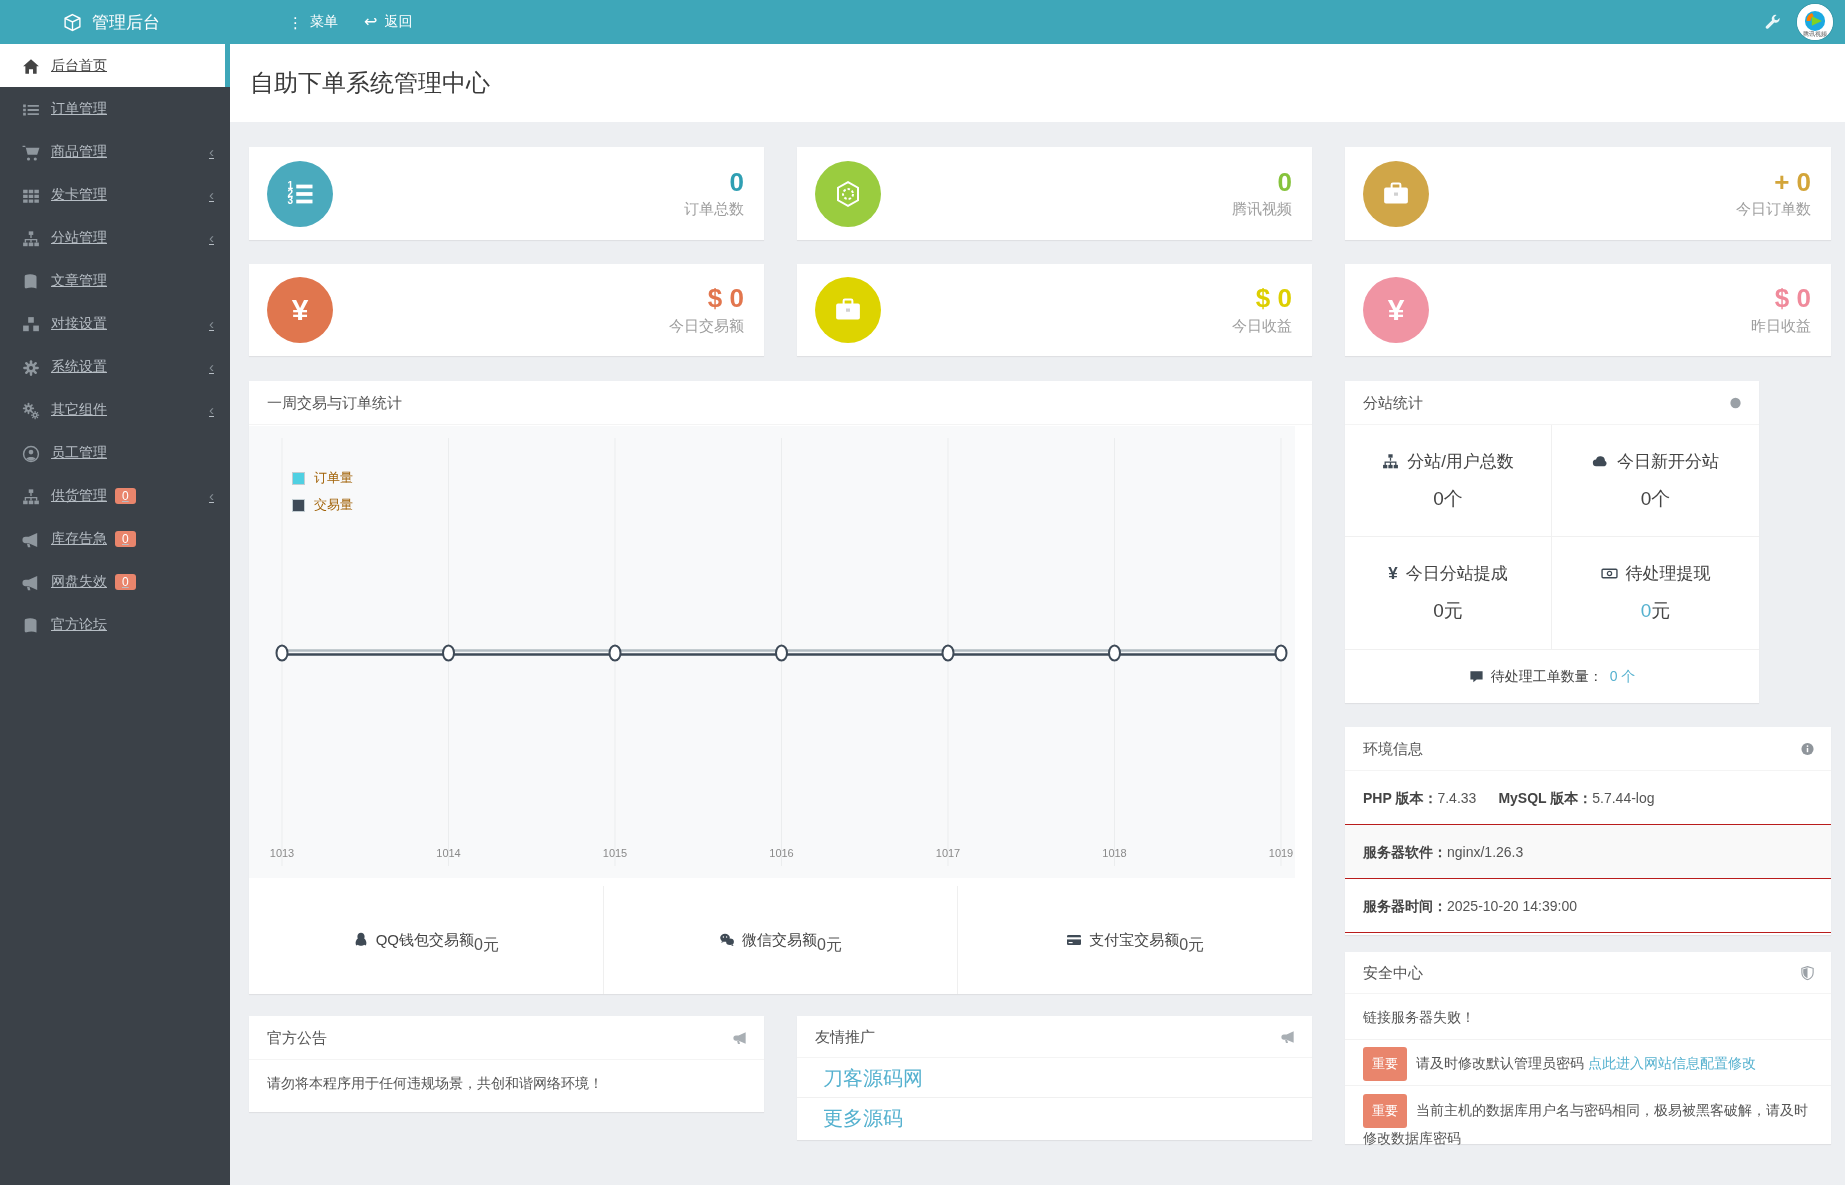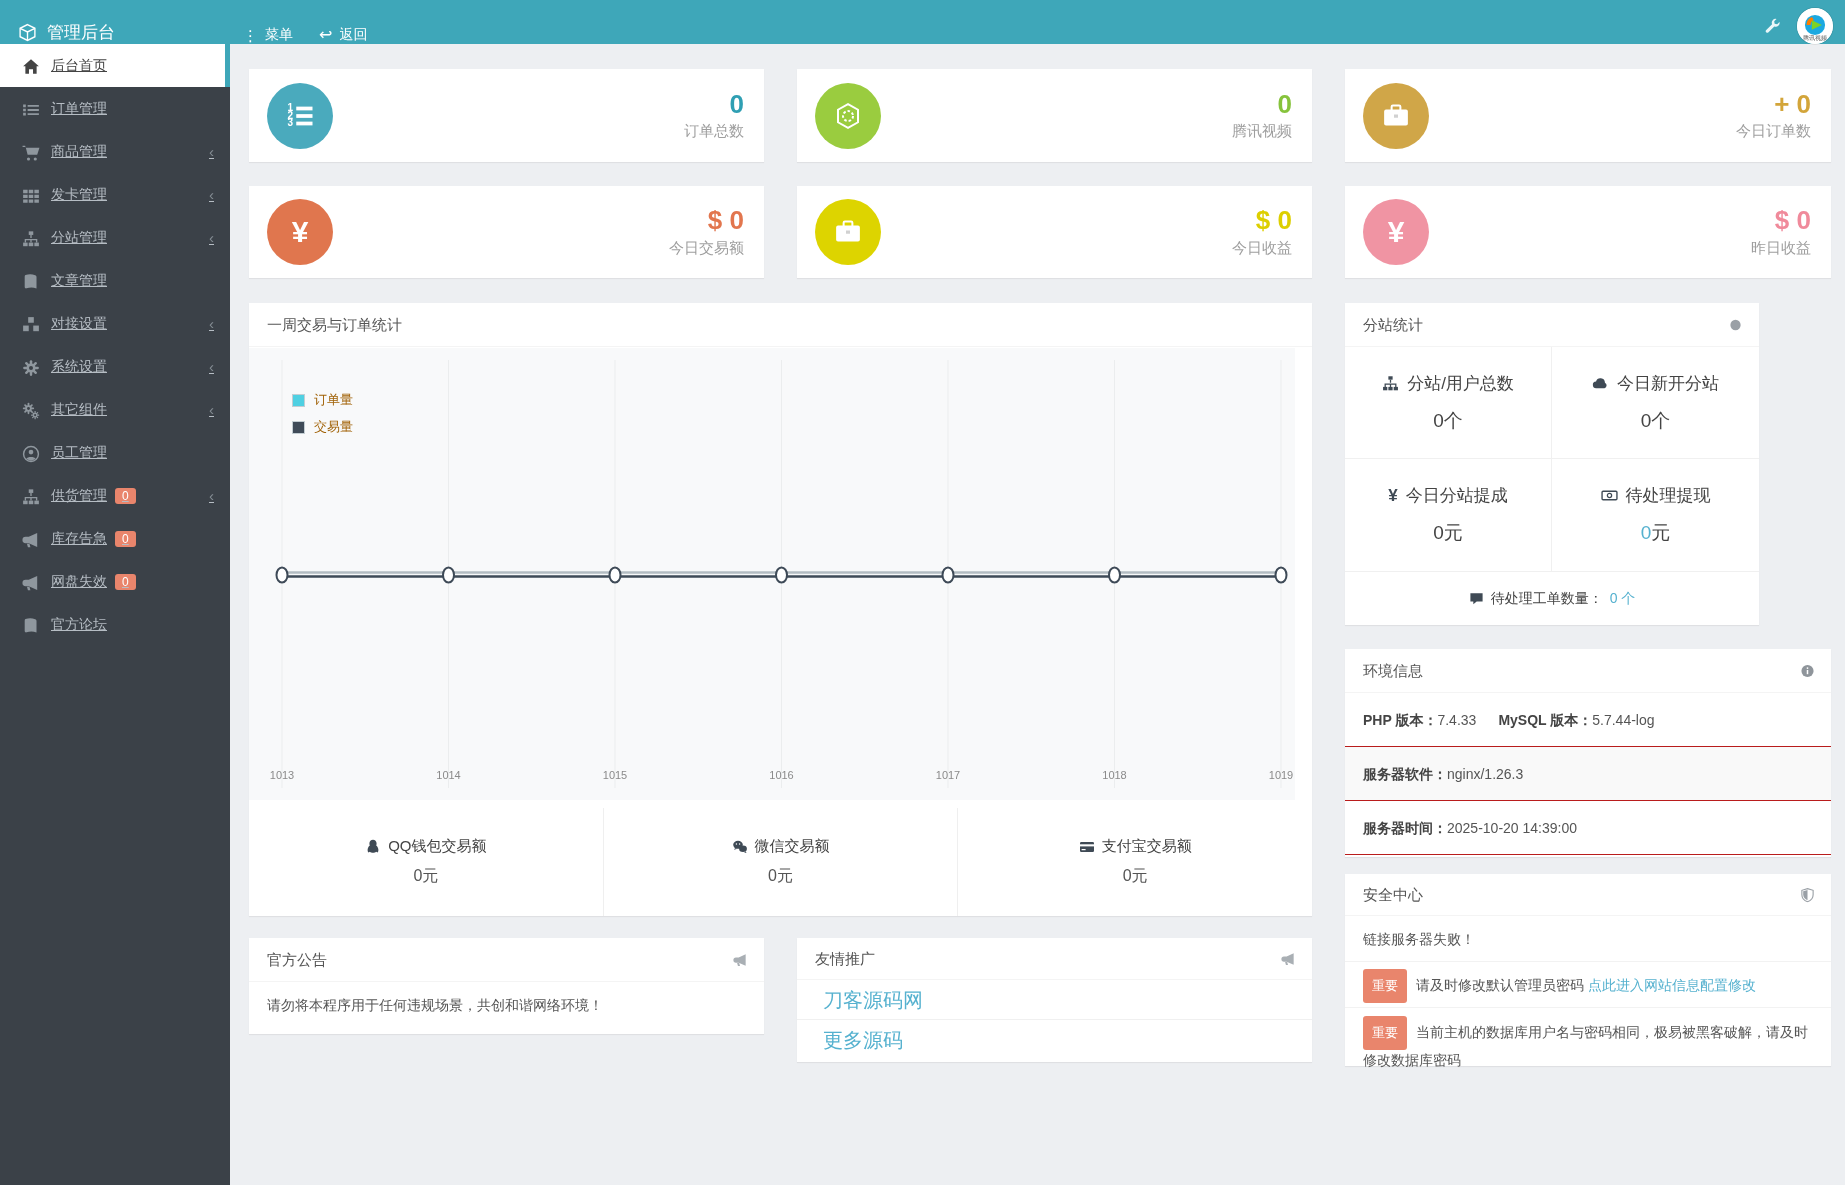--- a/index.html
+++ b/index.html
@@ -5,21 +5,21 @@
   * { box-sizing: border-box; margin: 0; padding: 0; }
   html,body { width:1845px; height:1185px; }
   body {
     font-family: "Liberation Sans", "DejaVu Sans", sans-serif;
     background:#edeff2; overflow:hidden; position:relative; color:#555;
   }
   svg { display:block; }
 
   
   .navbar { position:absolute; left:0; top:0; width:1845px; height:44px;
-    background:#3ea7b9; display:flex; align-items:flex-end; z-index:10; }
+    background:#3ea7b9; display:flex; align-items:center; z-index:10;padding-left:45px; }
   .brand { width:230px; display:flex; align-items:center; gap:10px; padding-left:18px;
     color:#fff; font-size:17px; }
   .nav-item { display:flex; align-items:center; gap:7px; padding:0 13px; color:#fff;
     font-size:14px; cursor:pointer; }
   .nav-dots { font-size:15px; line-height:1; }
   .nav-back-glyph { font-size:16px; line-height:1; }
   .nav-right { margin-left:auto; display:flex; align-items:center; gap:16px; padding-right:12px; }
   .wrench { color:#eaf6f8; width:17px; height:17px; cursor:pointer; }
   .avatar { width:36px; height:36px; border-radius:50%; overflow:hidden; position:relative;
     background:#fff; cursor:pointer; box-shadow:0 0 0 1px rgba(0,0,0,.08); }
@@ -66,21 +66,21 @@
   
   .chart-area { position:absolute; left:0; right:0; top:45px; height:452px; }
   .legend { position:absolute; left:43px; top:43px; z-index:2; }
   .legend-row { display:flex; align-items:center; gap:9px; margin-bottom:9px; cursor:pointer; }
   .lg-box { width:13px; height:13px; border:1px solid #c3ced3; }
   .lg-cyan { background:#4fd0e2; }
   .lg-dark { background:#3f4b58; }
   .legend-label { font-size:13px; color:#a16207; }
   .tick { position:absolute; top:421px; transform:translateX(-50%); font-size:11px; color:#8a8a8a; z-index:2; }
   .pay-row { position:absolute; left:0; right:0; top:505px; height:108px; display:flex; }
-  .pay-col { flex:1; display:flex; flex-direction:column; align-items:center; justify-content:center; }
+  .pay-col { flex:1; display:flex; flex-direction:row; align-items:center; justify-content:center; }
   .pay-col + .pay-col { border-left:1px solid #efefef; }
   .pay-label { font-size:15px; color:#444; display:flex; align-items:center; gap:7px; }
   .pay-label .p-icon { width:16px; height:16px; color:#3f4a55; }
   .pay-value { font-size:16px; color:#555; margin-top:10px; }
 
   
   .panel-body-text { padding:15px 18px; font-size:14px; color:#555; }
   .promo-row { height:40px; line-height:40px; padding:0 26px; font-size:20px;
     color:#55b1cf; border-bottom:1px solid #f0f0f0; cursor:pointer; }
   .promo-row:last-child { border-bottom:none; }
@@ -325,20 +325,23 @@
     <span class="s-icon">
       <svg viewBox="0 0 16 16" fill="currentColor">
           <use href="#book-sym"></use>
         </svg>
       </span>
     <span>官方论坛</span>
   </div>
 </div>
 
 <div class="content">
+  <div class="content-header">
+    <h1 class="page-title">自助下单系统管理中心</h1>
+  </div>
 
   <div class="content-body">
 
     <div class="stat-card" style="left:19px;top:25px;width:515px;height:93px">
       <div class="stat-circle bg-teal">
         <svg viewBox="0 0 24 24" width="30" height="30" fill="#fff">
             <rect x="9" y="4.5" width="13" height="3"></rect>
             <rect x="9" y="10.5" width="13" height="3"></rect>
             <rect x="9" y="16.5" width="13" height="3"></rect>
             <text x="2" y="8" font-size="8" font-weight="bold" fill="#fff">1</text>

